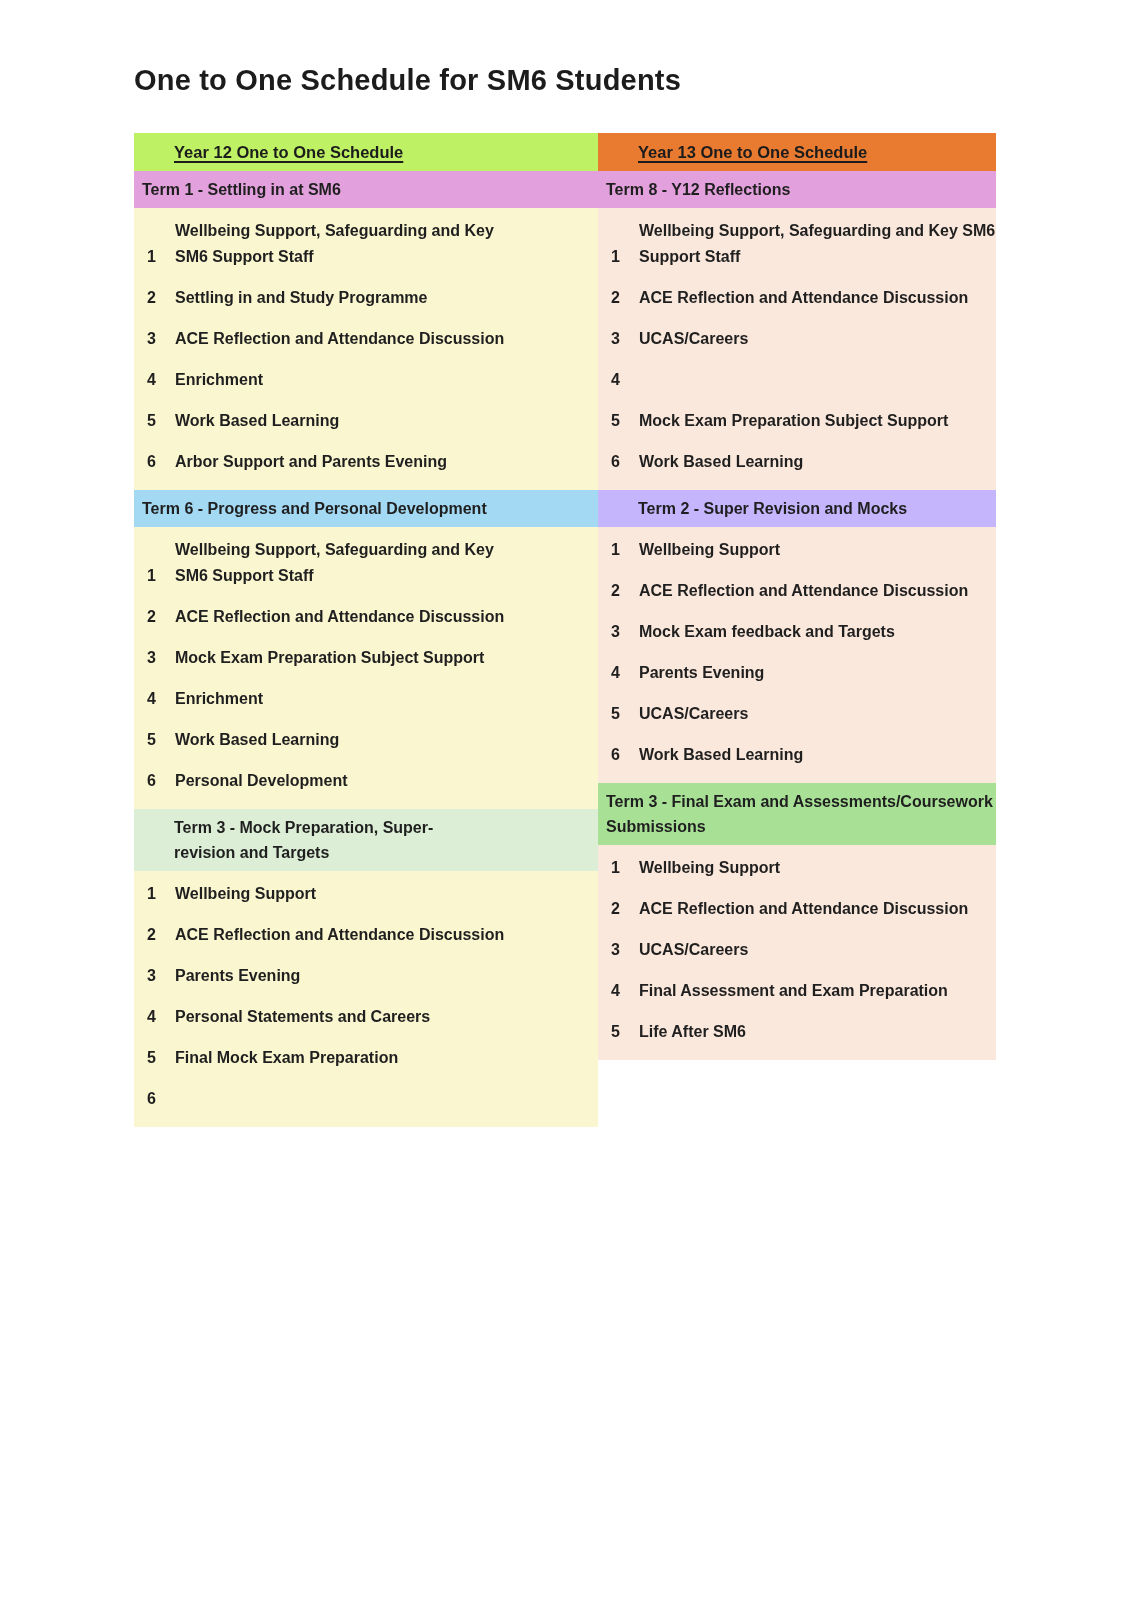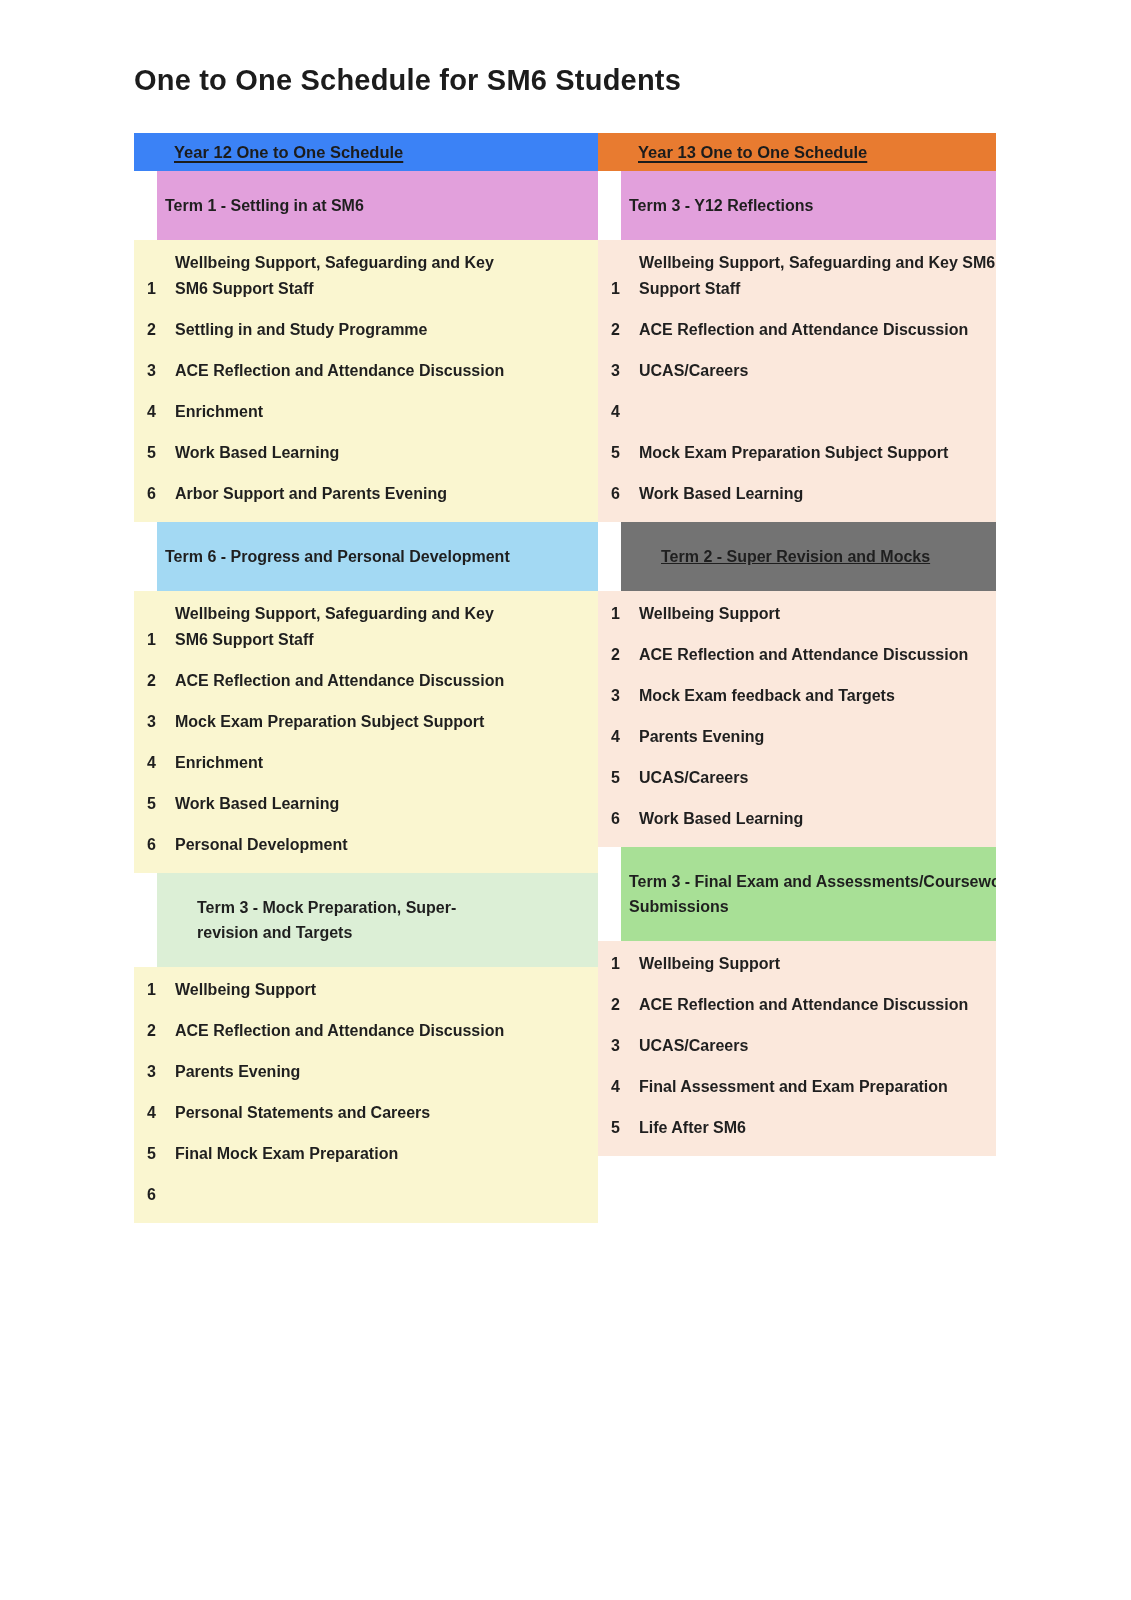--- a/index.html
+++ b/index.html
@@ -46,26 +46,25 @@
     font-size: 16.5px;
     font-weight: bold;
     color: #1c1c1c;
   }
   .year-header .year-label {
     text-decoration: underline;
     text-decoration-thickness: 2px;
     text-underline-offset: 3px;
   }
   .term-header {
-    padding: 22px 8px;
+    padding: 6px 8px;
     line-height: 25px;
     font-size: 16px;
     font-weight: bold;
     color: #1f1f1f;
-    margin-left: 23px;
   }
   .term-header.indent { padding-left: 40px; }
   .col-left  .term-header.t3 .term-title { display: inline-block; max-width: 320px; }
   .items {
     padding: 10px 0 0 0;
   }
   .item {
     display: flex;
     align-items: flex-end;
     margin-bottom: 15px;
@@ -84,21 +83,21 @@
   .col-right .item-text { max-width: 375px; }
 </style>
 </head>
 <body>
 
 <div id="page">
   <h1 class="doc-title">One to One Schedule for SM6 Students</h1>
 
   <div class="schedule">
       <div class="column col-left">
-        <div class="year-header" style="background: #3b82f6;"><span class="year-label">Year 12 One to One Schedule</span></div>
+        <div class="year-header" style="background: #bef264;"><span class="year-label">Year 12 One to One Schedule</span></div>
         <div class="term-header t1" style="background: rgb(226, 160, 220);"><span class="term-title">Term 1 - Settling in at SM6</span></div>
         <div class="items" style="background: rgb(250, 246, 208);">
           <div class="item">
             <span class="item-num">1</span>
             <span class="item-text">Wellbeing Support, Safeguarding and Key SM6 Support Staff</span>
           </div>
           <div class="item">
             <span class="item-num">2</span>
             <span class="item-text">Settling in and Study Programme</span>
           </div>
@@ -168,21 +167,21 @@
             <span class="item-num">5</span>
             <span class="item-text">Final Mock Exam Preparation</span>
           </div>
           <div class="item">
             <span class="item-num">6</span>
           </div>
         </div>
       </div>
       <div class="column col-right">
         <div class="year-header" style="background: rgb(232, 123, 48);"><span class="year-label">Year 13 One to One Schedule</span></div>
-        <div class="term-header t1" style="background: rgb(226, 160, 220);"><span class="term-title">Term 3 - Y12 Reflections</span></div>
+        <div class="term-header t1" style="background: rgb(226, 160, 220);"><span class="term-title">Term 8 - Y12 Reflections</span></div>
         <div class="items" style="background: rgb(251, 232, 220);">
           <div class="item">
             <span class="item-num">1</span>
             <span class="item-text">Wellbeing Support, Safeguarding and Key SM6 Support Staff</span>
           </div>
           <div class="item">
             <span class="item-num">2</span>
             <span class="item-text">ACE Reflection and Attendance Discussion</span>
           </div>
           <div class="item">
@@ -194,21 +193,21 @@
           </div>
           <div class="item">
             <span class="item-num">5</span>
             <span class="item-text">Mock Exam Preparation Subject Support</span>
           </div>
           <div class="item">
             <span class="item-num">6</span>
             <span class="item-text">Work Based Learning</span>
           </div>
         </div>
-        <div class="term-header t2 indent" style="background: #737373; text-decoration: underline;"><span class="term-title">Term 2 - Super Revision and Mocks</span></div>
+        <div class="term-header t2 indent" style="background: #c4b5fd;"><span class="term-title">Term 2 - Super Revision and Mocks</span></div>
         <div class="items" style="background: rgb(251, 232, 220);">
           <div class="item">
             <span class="item-num">1</span>
             <span class="item-text">Wellbeing Support</span>
           </div>
           <div class="item">
             <span class="item-num">2</span>
             <span class="item-text">ACE Reflection and Attendance Discussion</span>
           </div>
           <div class="item">

